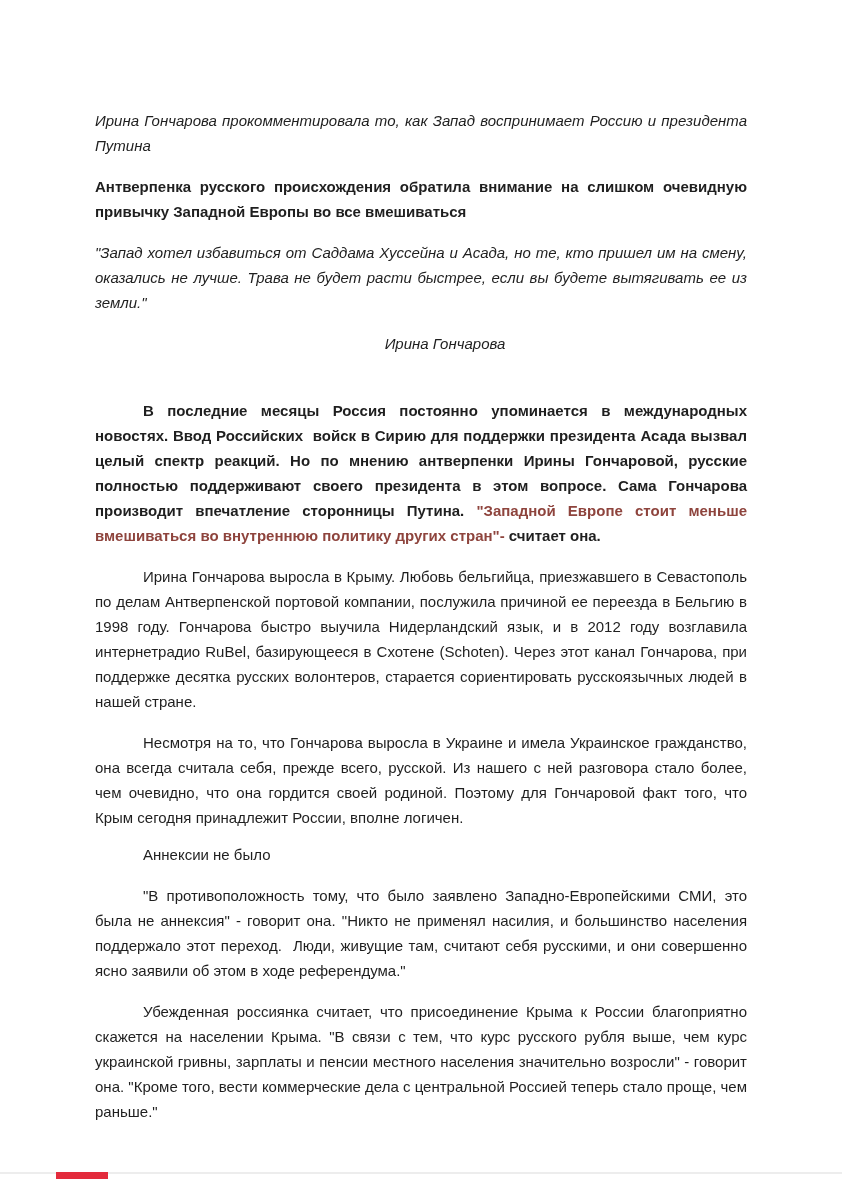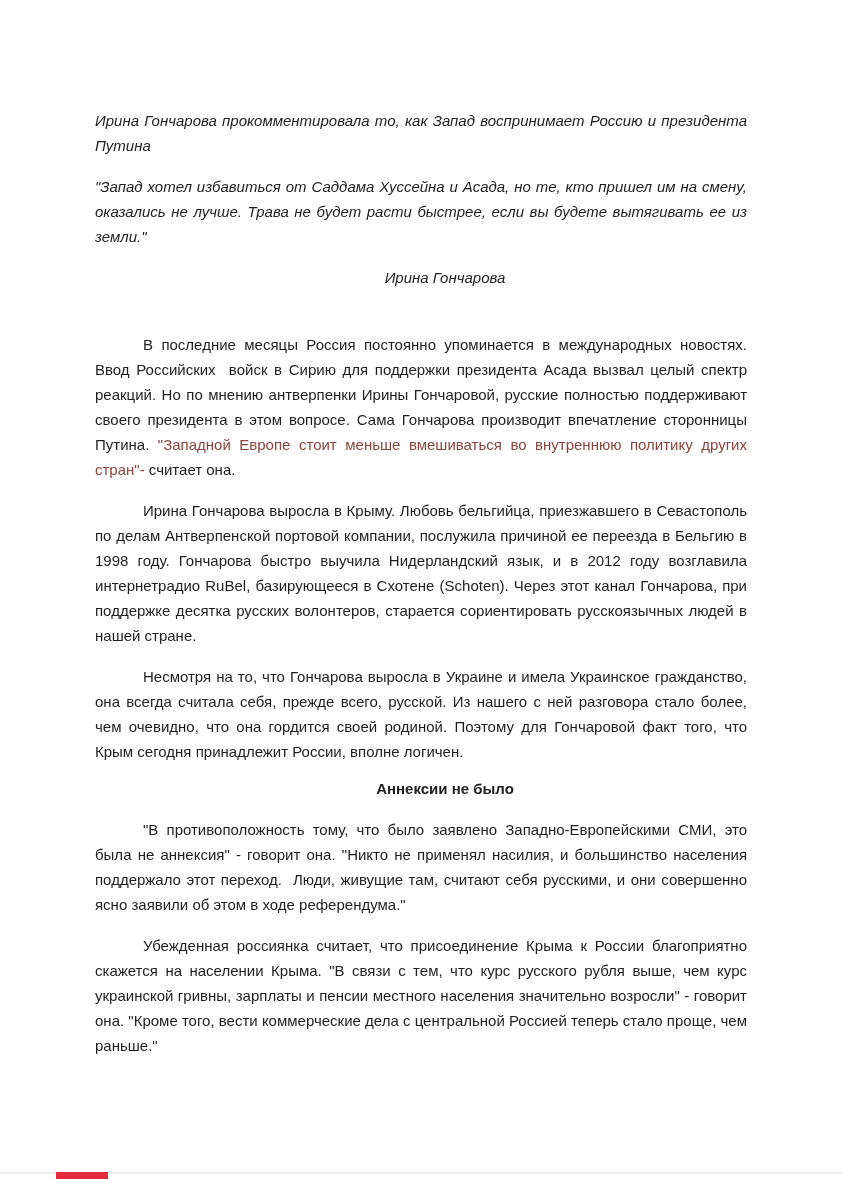--- a/index.html
+++ b/index.html
@@ -51,25 +51,25 @@
     font-style: italic;
     margin-bottom: 2px;
   }
   .attribution {
     font-style: italic;
     text-align: center;
     padding-left: 48px;
     margin-bottom: 0;
   }
   .body-par { text-indent: 48px; }
-  .first-body { margin-top: 42px; }
+  .first-body { margin-top: 42px; font-weight: bold; }
   .red-quote { color: var(--quote_highlight, #8e443d); }
   .subhead {
-    font-weight: bold;
-    text-align: center;
+    font-weight: normal;
+    text-align: left;
     margin: 12px 0 10px 0;
     padding-left: 48px;
   }
   .footer-divider {
     position: absolute;
     left: 0; right: 0;
     bottom: 5px;
     height: 2px;
     background: var(--divider, #ededed);
   }
@@ -83,20 +83,21 @@
   }
 </style>
 </head>
 <body>
 
 <div class="page">
 
 
   <p class="byline">Ирина Гончарова прокомментировала то, как Запад воспринимает Россию и президента Путина</p>
 
+  <p class="lead">Антверпенка русского происхождения обратила внимание на слишком очевидную привычку Западной Европы во все вмешиваться</p>
 
   <p class="pull-quote">"Запад хотел избавиться от Саддама Хуссейна и Асада, но те, кто пришел им на смену, оказались не лучше. Трава не будет расти быстрее, если вы будете вытягивать ее из земли."</p>
 
   <p class="attribution">Ирина Гончарова</p>
 
   <p class="body-par first-body"><span>В последние месяцы Россия постоянно упоминается в международных новостях. Ввод Российских  войск в Сирию для поддержки президента Асада вызвал целый спектр реакций. Но по мнению антверпенки Ирины Гончаровой, русские полностью поддерживают своего президента в этом вопросе. Сама Гончарова производит впечатление сторонницы Путина. </span><span class="red-quote">"Западной Европе стоит меньше вмешиваться во внутреннюю политику других стран"- </span><span>считает она.</span></p>
 
   <p class="body-par">Ирина Гончарова выросла в Крыму. Любовь бельгийца, приезжавшего в Севастополь по делам Антверпенской портовой компании, послужила причиной ее переезда в Бельгию в  1998 году. Гончарова быстро выучила Нидерландский язык, и в 2012 году возглавила интернетрадио RuBel, базирующееся в Схотене (Schoten). Через этот канал Гончарова, при поддержке десятка русских волонтеров, старается сориентировать русскоязычных людей в нашей стране.</p>
 
   <p class="body-par">Несмотря на то, что Гончарова выросла в Украине и имела Украинское гражданство, она всегда считала себя, прежде всего, русской. Из нашего с ней разговора стало более, чем очевидно, что она гордится своей родиной. Поэтому для Гончаровой факт того, что Крым сегодня принадлежит России, вполне логичен.</p>

